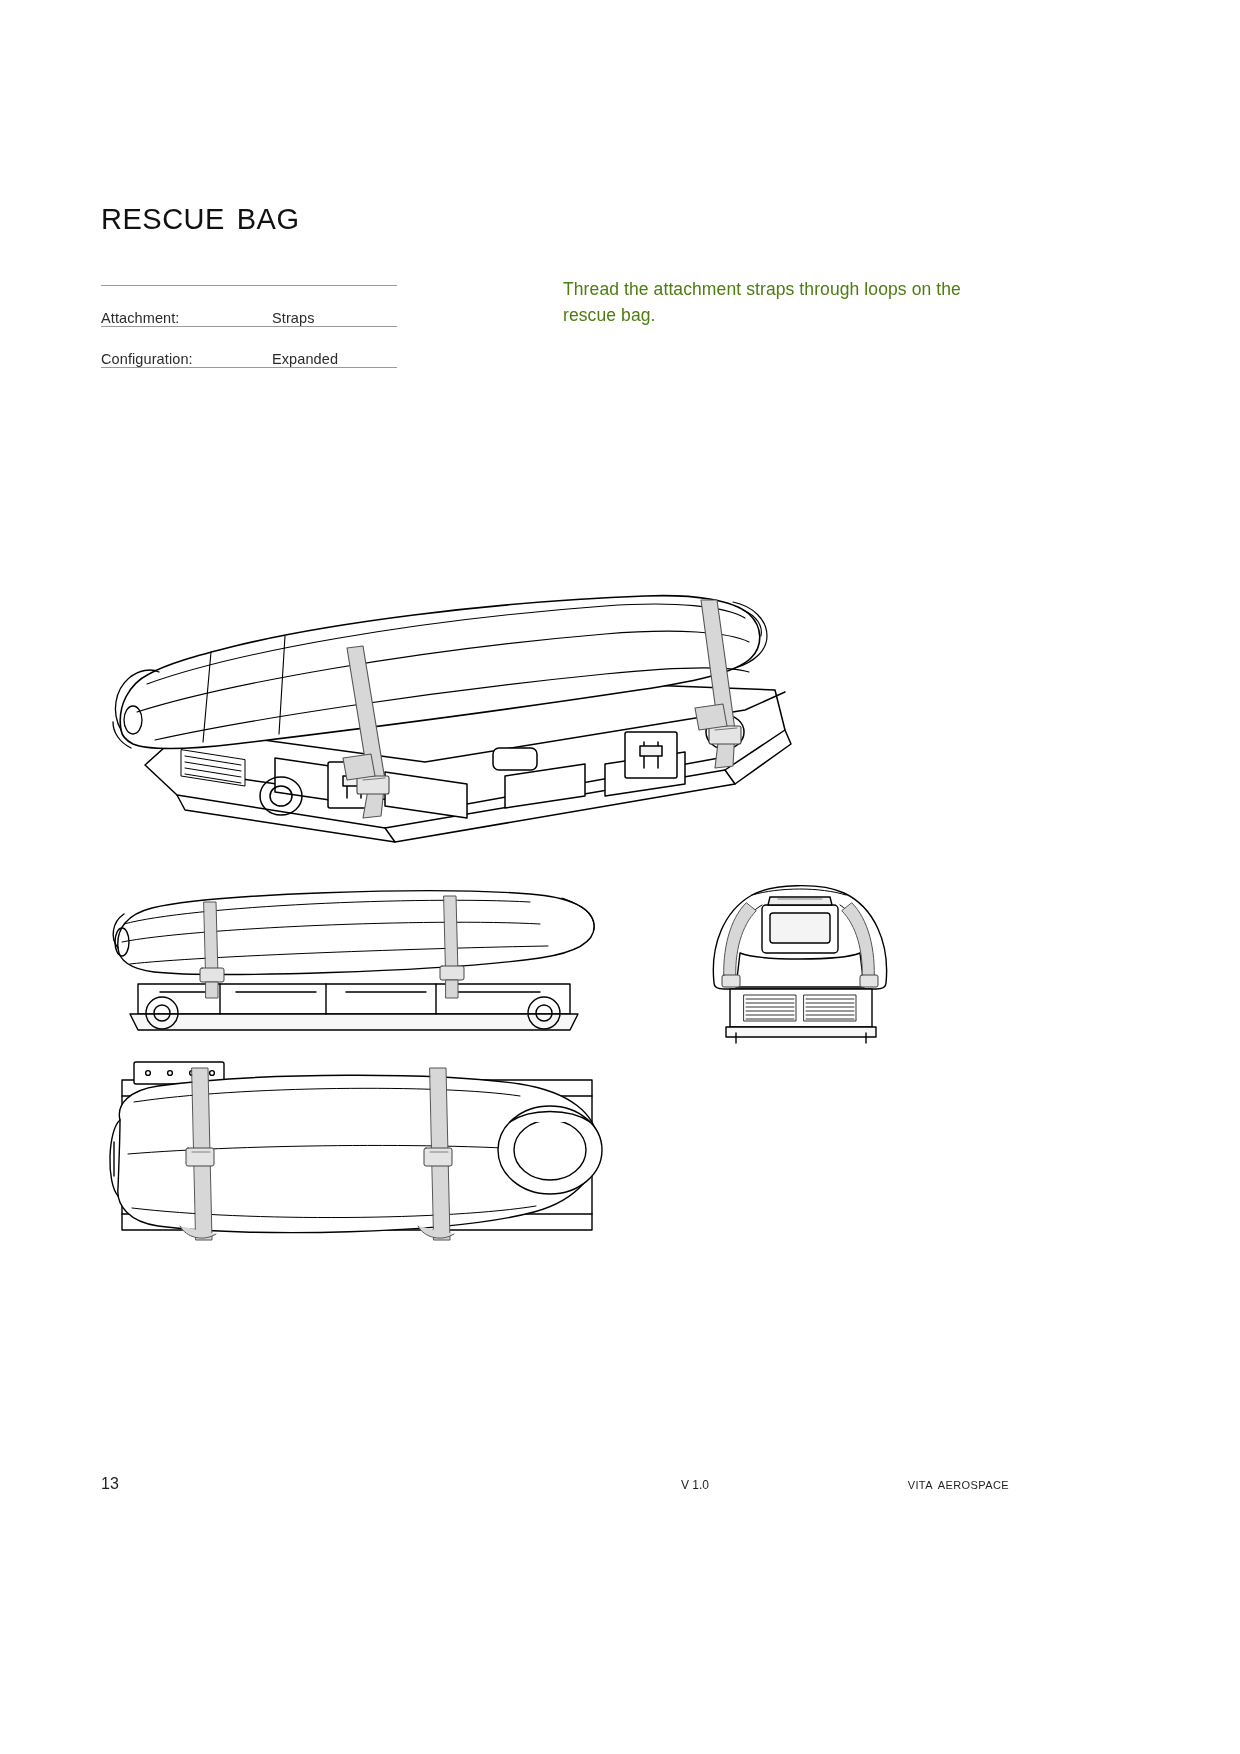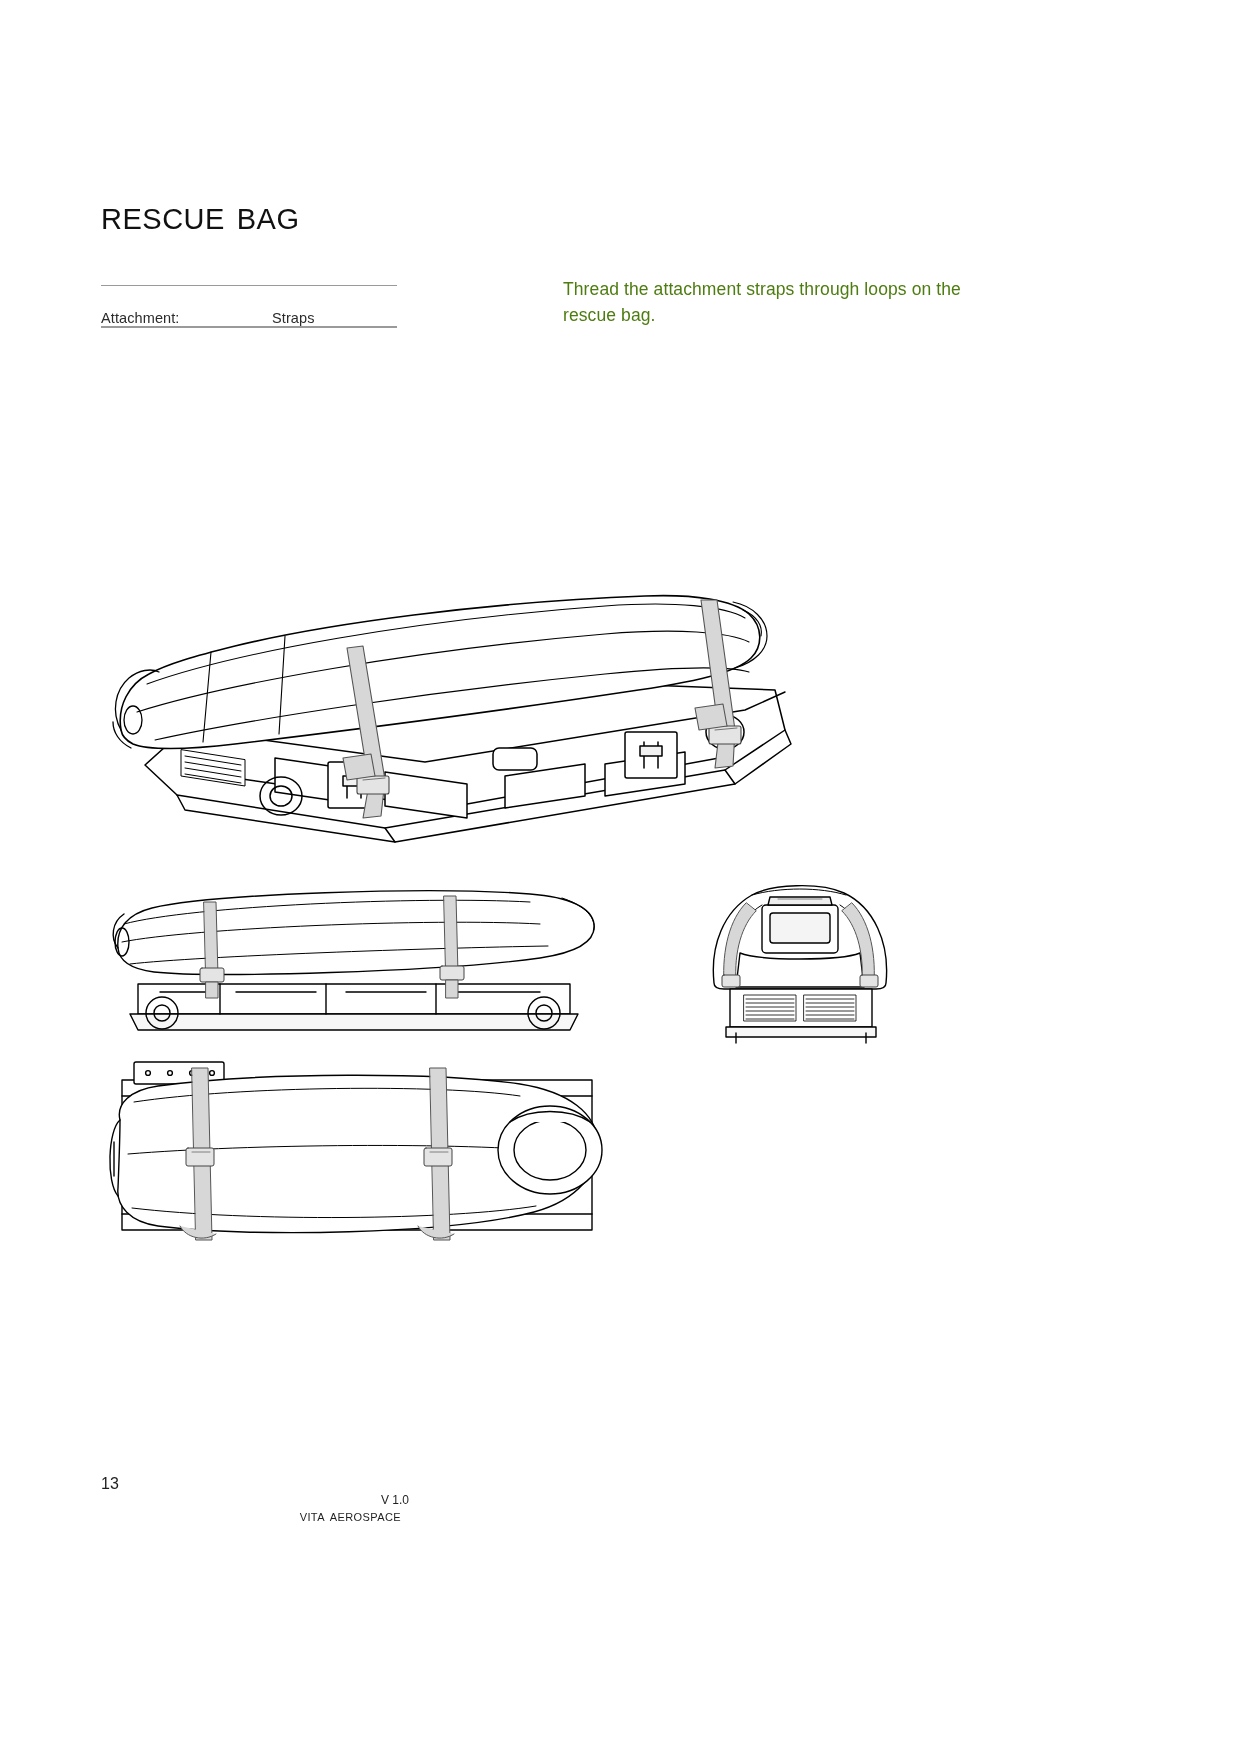--- a/index.html
+++ b/index.html
@@ -95,21 +95,20 @@
   .figure svg { display: block; width: 100%; height: 100%; }
 
   
   .footer {
     position: absolute;
     left: 101px;
     top: 1475px;
     width: 908px;
     display: flex;
     align-items: baseline;
-    flex-direction: column;
   }
   .footer-page {
     font-size: 16px;
     color: #1f1f1f;
     width: 300px;
   }
   .footer-version {
     font-size: 12px;
     color: #1f1f1f;
     width: 308px;
@@ -132,20 +131,24 @@
 
   <div class="title">Rescue Bag</div>
 
   <div class="spec-table">
     <div class="spec-rule"></div>
     <div class="spec-row">
       <span class="spec-key">Attachment:</span>
       <span class="spec-val">Straps</span>
     </div>
     <div class="spec-rule"></div>
+    <div class="spec-row">
+      <span class="spec-key">Configuration:</span>
+      <span class="spec-val">Expanded</span>
+    </div>
     <div class="spec-rule"></div>
   </div>
 
   <div class="instruction">Thread the attachment straps through loops on the rescue bag.</div>
 
   <div class="figure fig-iso">
     <svg viewBox="0 0 740 290" xmlns="http://www.w3.org/2000/svg" fill="none" stroke="#000" stroke-width="1.5" stroke-linecap="round" stroke-linejoin="round">
 
       <g stroke-width="1.5">
         <path d="M60 185 L92 215 L300 248 L640 190 L700 150 L690 110 L430 100 L110 140 Z" fill="#ffffff"></path>

